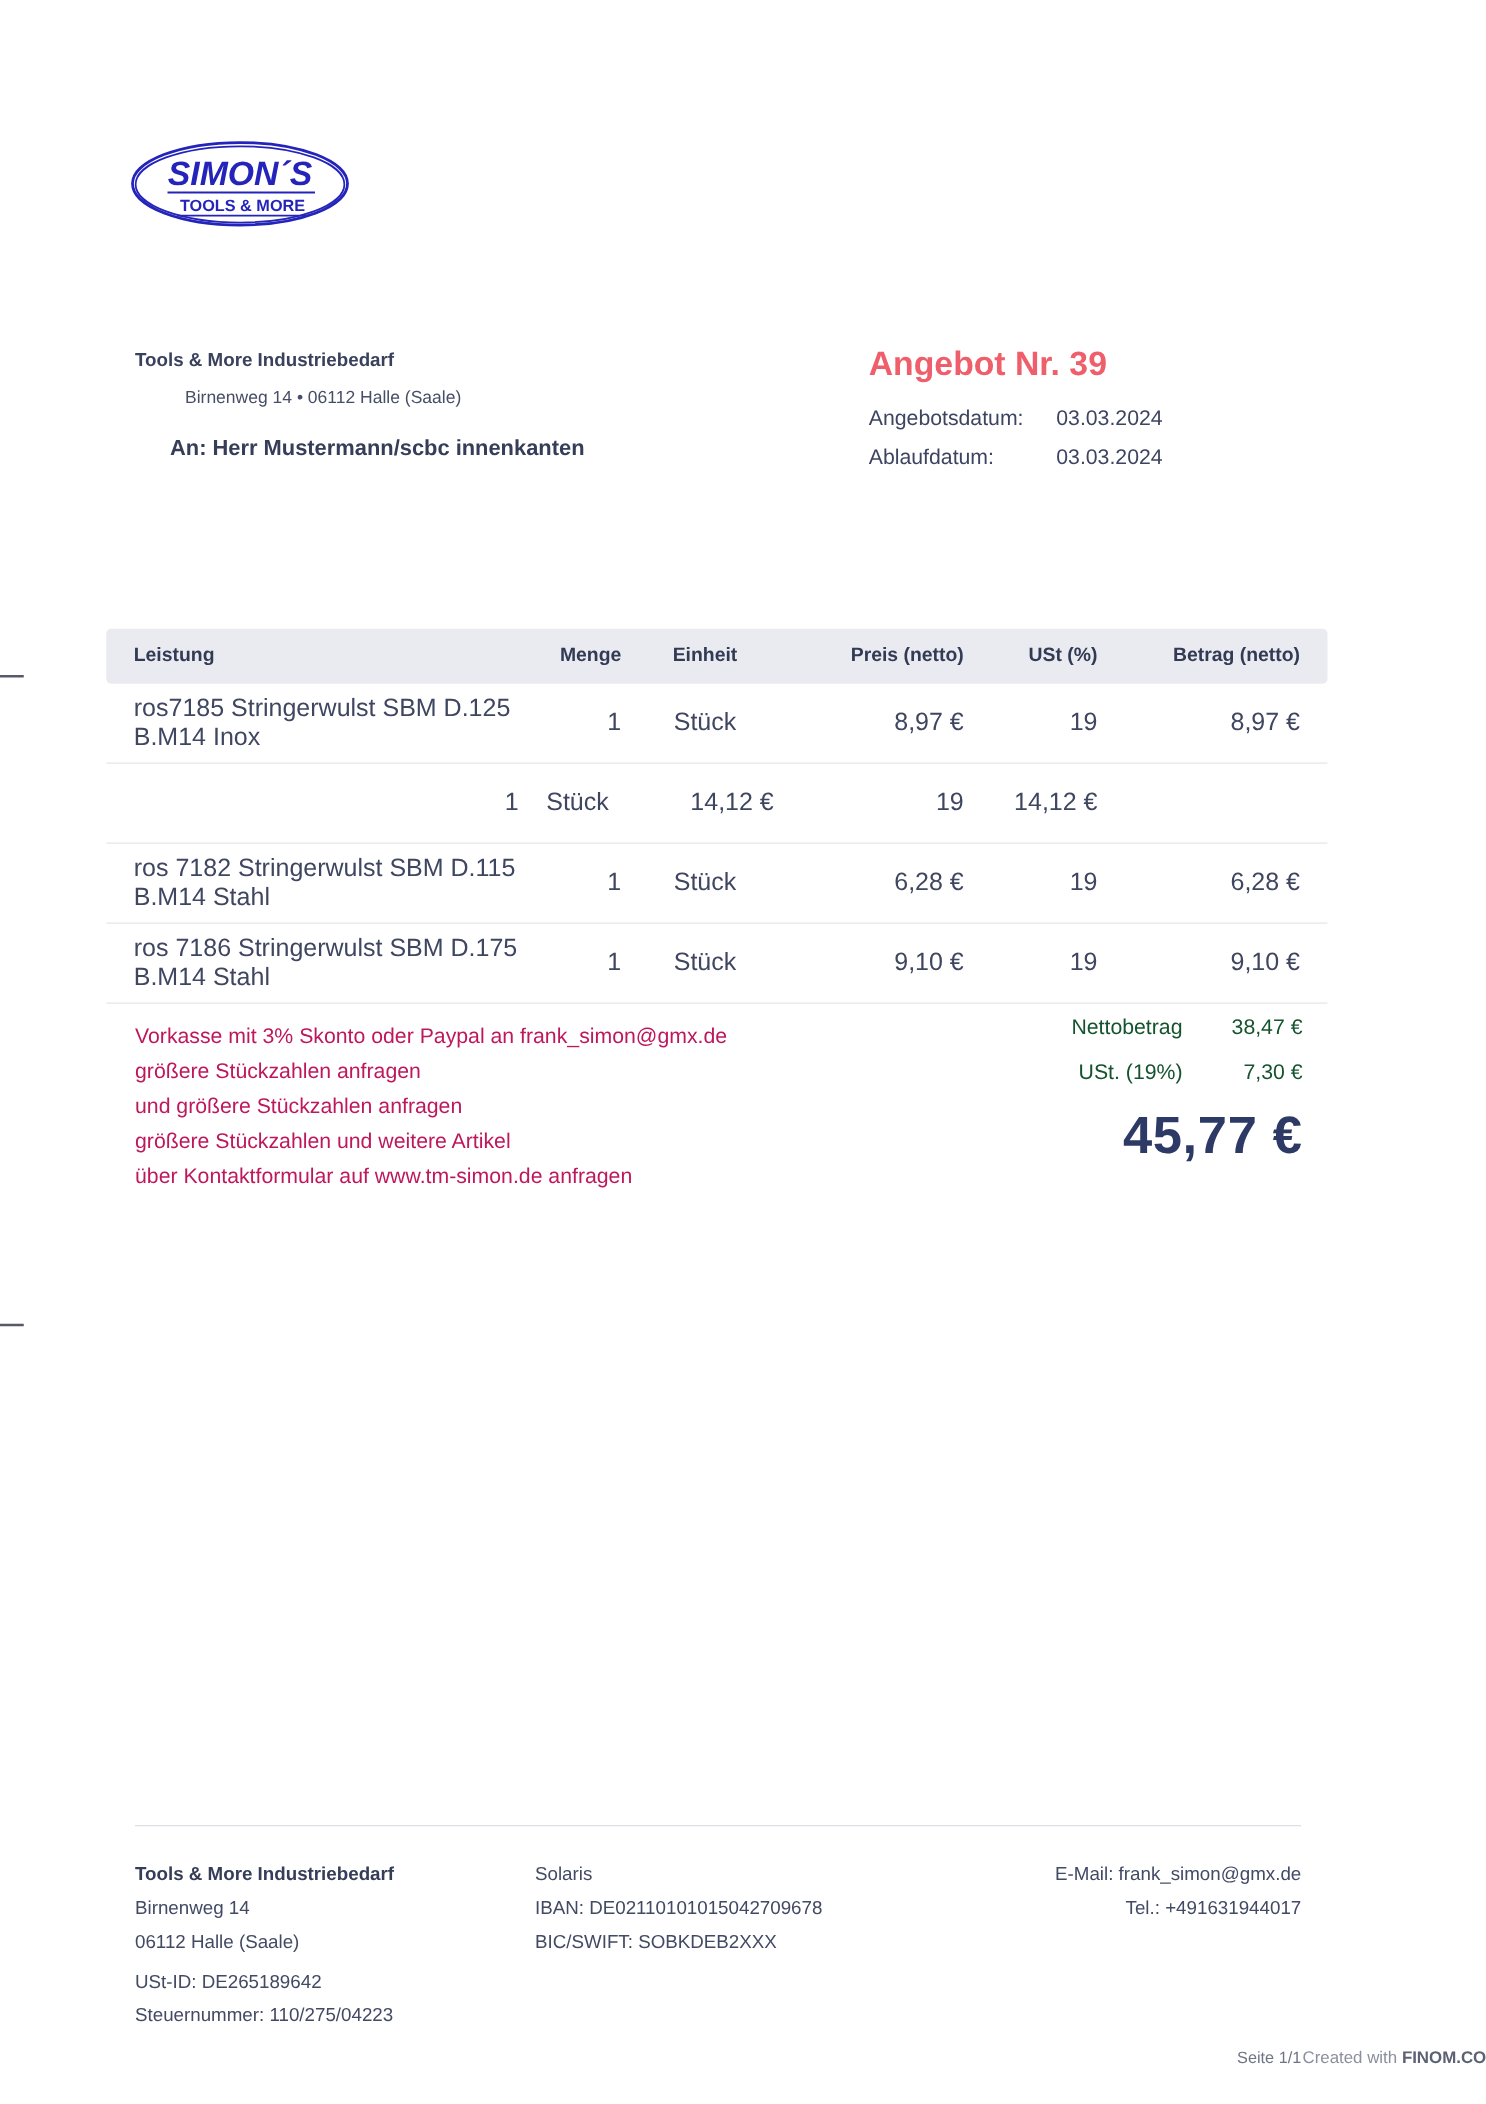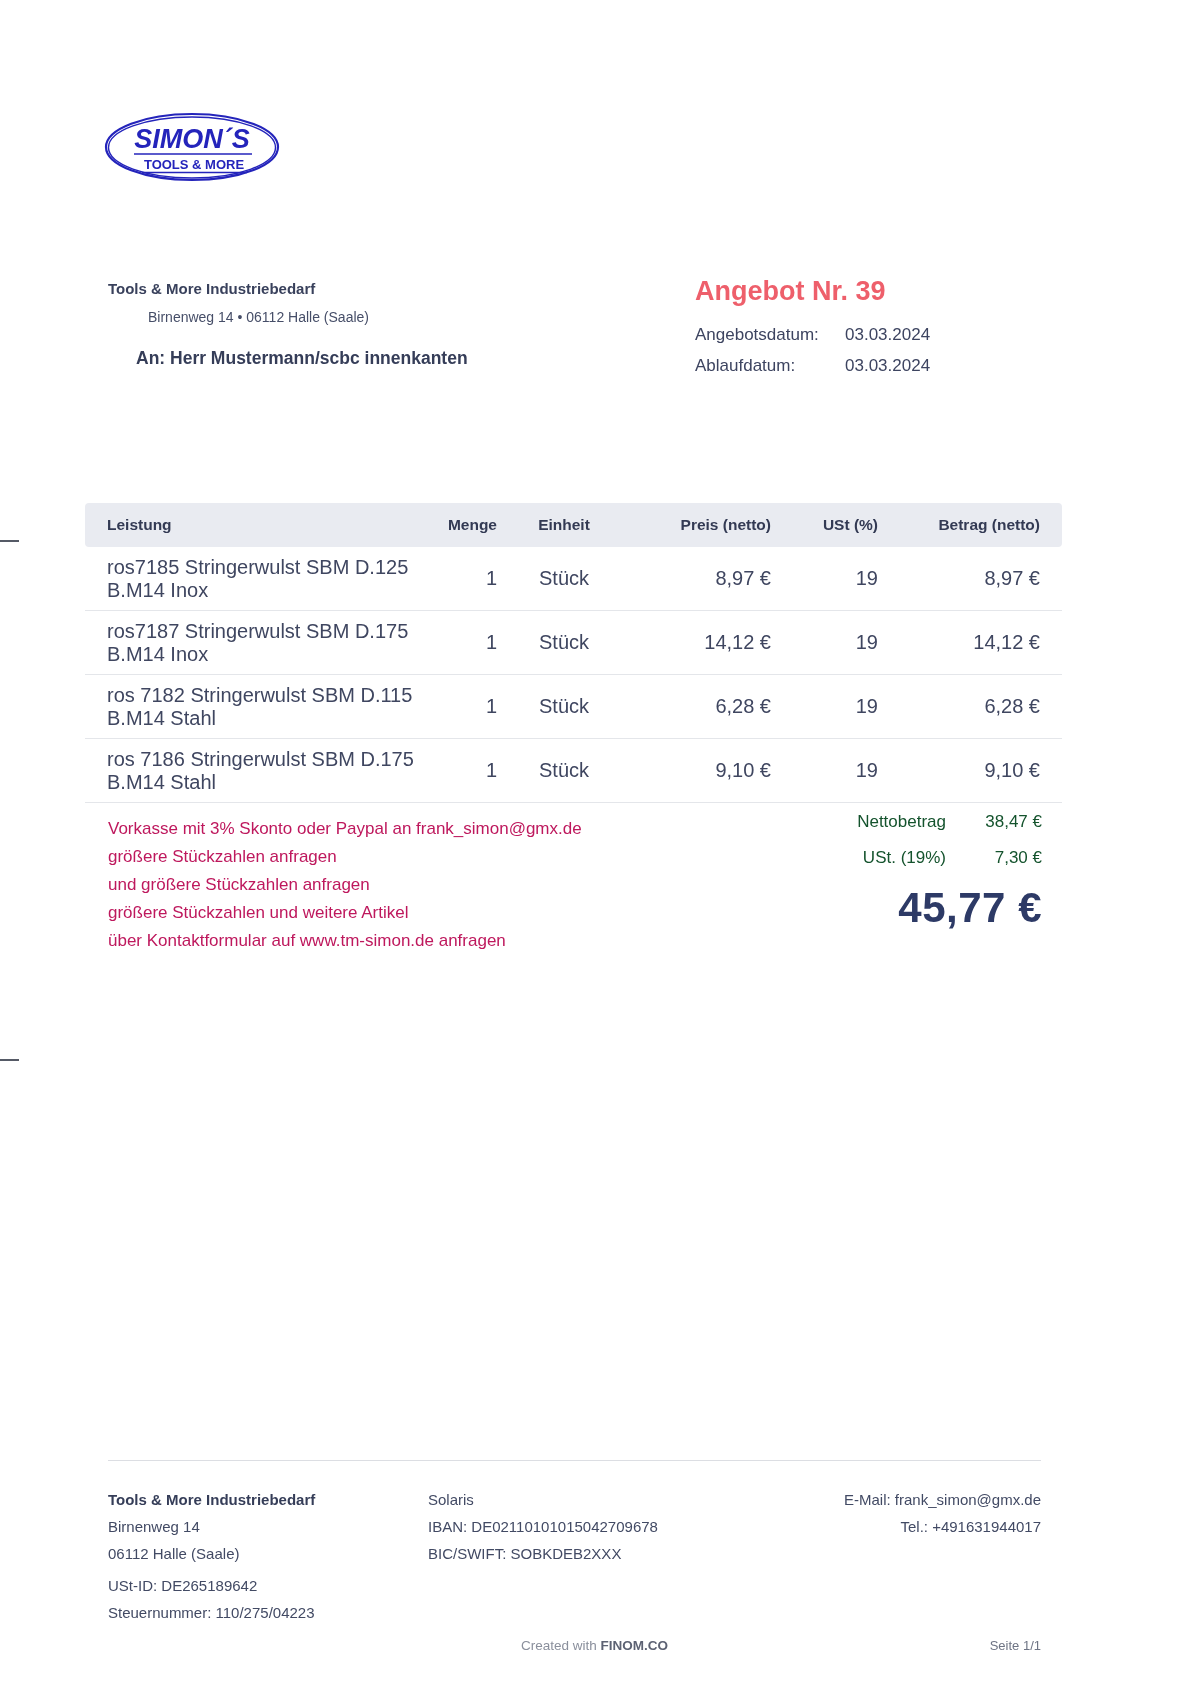--- a/index.html
+++ b/index.html
@@ -62,21 +62,21 @@
   
   .footer-divider { position:absolute; left:108px; top:1460px; width:933px; height:1px; background:#dcdee3; }
   .footer { position:absolute; left:108px; top:1486px; width:933px; font-size:15px; color:#424a64; }
   .fcol { position:absolute; top:0; line-height:27px; }
   .fcol.left { left:0; }
   .fcol.mid { left:320px; }
   .fcol.right { right:0; text-align:right; }
   .fcol .fname { font-weight:bold; color:#353d58; }
   .fcol .gap { height:5px; }
 
-  .created-line { position:absolute; left:0; top:1638px; width:100%; text-align:center; font-size:13.5px; color:#8a8f9c; }
+  .created-line { position:absolute; left:0; top:1638px; width:100%; text-align:right; font-size:13.5px; color:#8a8f9c; }
   .created-line b { color:#5c6273; }
   .page-number { position:absolute; right:148px; top:1638px; font-size:13px; color:#6e7484; }
 </style>
 </head>
 <body>
 
 <div class="page">
 
   <div class="fold-mark top"></div>
   <div class="fold-mark bottom"></div>
@@ -120,21 +120,20 @@
 
     <div class="trow">
       <div>ros7185 Stringerwulst SBM D.125 B.M14 Inox</div>
       <div class="c-right">1</div>
       <div class="c-center">Stück</div>
       <div class="c-right">8,97 €</div>
       <div class="c-right">19</div>
       <div class="c-right">8,97 €</div>
     </div>
     <div class="trow">
-      <div>ros7187 Stringerwulst SBM D.175 B.M14 Inox</div>
       <div class="c-right">1</div>
       <div class="c-center">Stück</div>
       <div class="c-right">14,12 €</div>
       <div class="c-right">19</div>
       <div class="c-right">14,12 €</div>
     </div>
     <div class="trow">
       <div>ros 7182 Stringerwulst SBM D.115 B.M14 Stahl</div>
       <div class="c-right">1</div>
       <div class="c-center">Stück</div>

